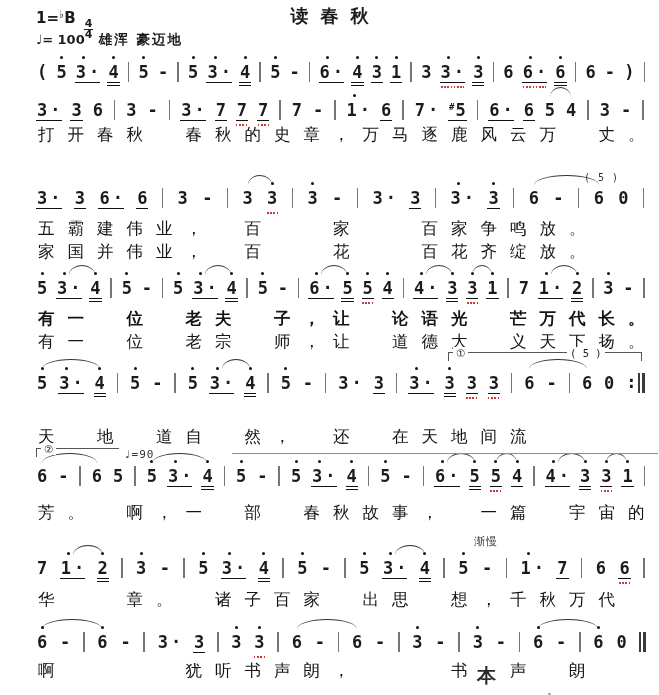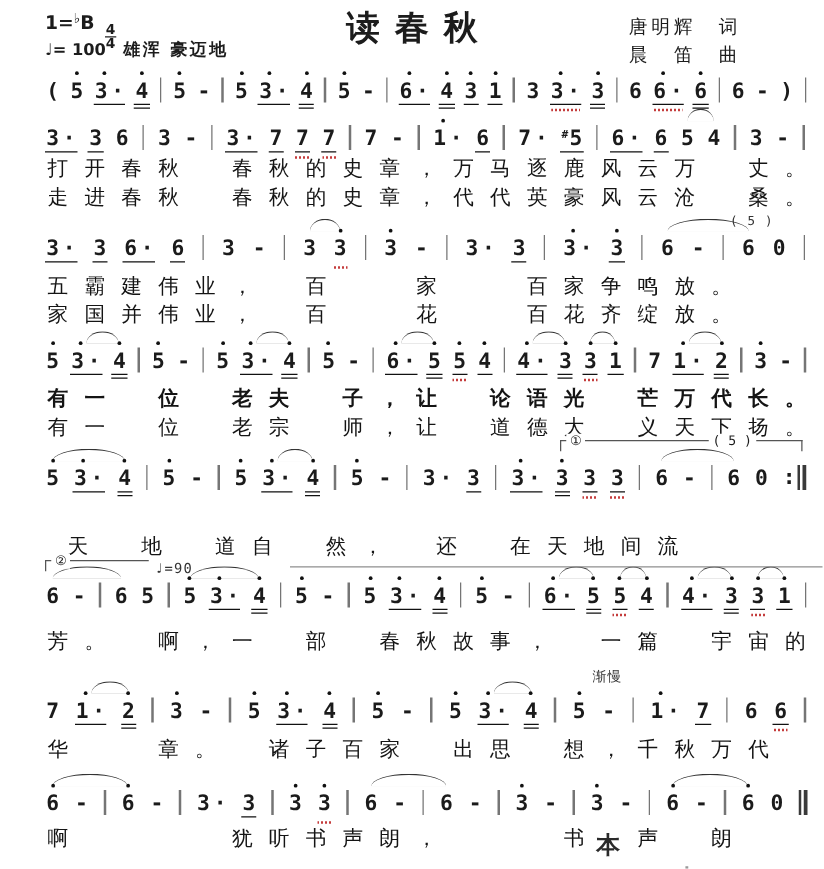--- a/index.html
+++ b/index.html
@@ -8,21 +8,21 @@
   
   .keysig{position:absolute;left:36px;top:8px;font:700 15px "DejaVu Sans",sans-serif;}
   .keysig sup{font-size:11px;vertical-align:5px;}
   .meter{display:inline-flex;flex-direction:column;vertical-align:-4px;margin-left:8px;
          font-size:11px;line-height:10px;text-align:center;font-weight:700;}
   .meter i{font-style:normal;}
   .meter i:first-child{border-bottom:1px solid #222;padding:0 1px;}
   .temporow{position:absolute;left:36px;top:31px;font-size:13px;font-weight:600;}
   .temporow .expr{margin-left:14px;font-size:13.5px;letter-spacing:2px;}
   .title{position:absolute;left:0;right:0;top:4px;text-align:center;
-         font-size:27px;font-weight:700;letter-spacing:12px;text-indent:12px;}
+         font-size:18px;font-weight:700;letter-spacing:12px;text-indent:12px;}
   .credits{position:absolute;left:503px;top:10px;font-size:15px;letter-spacing:3px;line-height:23px;}
   
   #sheet{position:absolute;left:0;top:0;width:659px;height:624px;}
   .mline{position:absolute;left:36px;width:620px;height:26px;white-space:nowrap;
          font-family:"DejaVu Sans Mono",monospace;font-size:17px;color:#1b1b1b;}
   .tk{display:inline-block;position:relative;text-align:center;vertical-align:baseline;padding:0 1px;}
   .tk .g{font-weight:600;font-style:normal;}
   .u1,.u2{border-bottom:1.5px solid #111;}
   .u2l{position:absolute;left:0;right:0;bottom:-4px;height:1.5px;background:#111;}
   .od{position:absolute;top:-6px;left:50%;width:3px;height:3px;margin-left:-1.5px;
@@ -62,41 +62,36 @@
 
   <div class="keysig"><span>1=</span><sup>♭</sup><span>B</span><span class="meter">
         <i>4</i>
         <i>4</i>
       </span></div>
 
   <div class="temporow"><span>♩= 100</span><span class="expr">雄浑 豪迈地</span></div>
 
   <div class="title">读春秋</div>
 
-  <div class="credits">
-    <div>唐明辉　词</div>
-    <div>晨　笛　曲</div>
-  </div>
 
   <div id="sheet">
       <div class="mline" style="top: 62px;"><span class="tk note par" style="margin-right: 7.16129px;"><b class="g">(</b></span><span class="tk note" style="margin-right: 7.16129px;"><b class="g">5</b><i class="od"></i></span><span class="tk note u1 ad" style="margin-right: 7.16129px;"><b class="g">3</b><i class="agd">·</i><i class="od"></i></span><span class="tk note u2" style="margin-right: 7.16129px;"><b class="g">4</b><i class="od"></i><i class="u2l"></i></span><span class="tk bar" style="margin-right: 7.16129px;"><i class="bl"></i></span><span class="tk note" style="margin-right: 7.16129px;"><b class="g">5</b><i class="od"></i></span><span class="tk note" style="margin-right: 7.16129px;"><b class="g">-</b></span><span class="tk bar" style="margin-right: 7.16129px;"><i class="bl"></i></span><span class="tk note" style="margin-right: 7.16129px;"><b class="g">5</b><i class="od"></i></span><span class="tk note u1 ad" style="margin-right: 7.16129px;"><b class="g">3</b><i class="agd">·</i><i class="od"></i></span><span class="tk note u2" style="margin-right: 7.16129px;"><b class="g">4</b><i class="od"></i><i class="u2l"></i></span><span class="tk bar" style="margin-right: 7.16129px;"><i class="bl"></i></span><span class="tk note" style="margin-right: 7.16129px;"><b class="g">5</b><i class="od"></i></span><span class="tk note" style="margin-right: 7.16129px;"><b class="g">-</b></span><span class="tk bar" style="margin-right: 7.16129px;"><i class="bl"></i></span><span class="tk note u1 ad" style="margin-right: 7.16129px;"><b class="g">6</b><i class="agd">·</i><i class="od"></i></span><span class="tk note u2" style="margin-right: 7.16129px;"><b class="g">4</b><i class="od"></i><i class="u2l"></i></span><span class="tk note u1" style="margin-right: 7.16129px;"><b class="g">3</b><i class="od"></i></span><span class="tk note u1" style="margin-right: 7.16129px;"><b class="g">1</b><i class="od"></i></span><span class="tk bar" style="margin-right: 7.16129px;"><i class="bl"></i></span><span class="tk note" style="margin-right: 7.16129px;"><b class="g">3</b></span><span class="tk note u1 ad" style="margin-right: 7.16129px;"><b class="g">3</b><i class="agd">·</i><i class="od"></i><i class="wv"></i></span><span class="tk note u2" style="margin-right: 7.16129px;"><b class="g">3</b><i class="od"></i><i class="u2l"></i></span><span class="tk bar" style="margin-right: 7.16129px;"><i class="bl"></i></span><span class="tk note" style="margin-right: 7.16129px;"><b class="g">6</b></span><span class="tk note u1 ad" style="margin-right: 7.16129px;"><b class="g">6</b><i class="agd">·</i><i class="od"></i><i class="wv"></i></span><span class="tk note u2" style="margin-right: 7.16129px;"><b class="g">6</b><i class="od"></i><i class="u2l"></i></span><span class="tk bar" style="margin-right: 7.16129px;"><i class="bl"></i></span><span class="tk note" style="margin-right: 7.16129px;"><b class="g">6</b></span><span class="tk note" style="margin-right: 7.16129px;"><b class="g">-</b></span><span class="tk note par" style="margin-right: 7.16129px;"><b class="g">)</b></span><span class="tk bar"><i class="bl"></i></span></div>
       <div class="mline" style="top: 100px;"><span class="tk note u1 ad" style="margin-right: 8.96429px;"><b class="g">3</b><i class="agd">·</i></span><span class="tk note u1" style="margin-right: 8.96429px;"><b class="g">3</b></span><span class="tk note" style="margin-right: 8.96429px;"><b class="g">6</b></span><span class="tk bar" style="margin-right: 8.96429px;"><i class="bl"></i></span><span class="tk note" style="margin-right: 8.96429px;"><b class="g">3</b></span><span class="tk note" style="margin-right: 8.96429px;"><b class="g">-</b></span><span class="tk bar" style="margin-right: 8.96429px;"><i class="bl"></i></span><span class="tk note u1 ad" style="margin-right: 8.96429px;"><b class="g">3</b><i class="agd">·</i></span><span class="tk note u1" style="margin-right: 8.96429px;"><b class="g">7</b></span><span class="tk note u1" style="margin-right: 8.96429px;"><b class="g">7</b><i class="wv"></i></span><span class="tk note u1" style="margin-right: 8.96429px;"><b class="g">7</b><i class="wv"></i></span><span class="tk bar" style="margin-right: 8.96429px;"><i class="bl"></i></span><span class="tk note" style="margin-right: 8.96429px;"><b class="g">7</b></span><span class="tk note" style="margin-right: 8.96429px;"><b class="g">-</b></span><span class="tk bar" style="margin-right: 8.96429px;"><i class="bl"></i></span><span class="tk note ad" style="margin-right: 8.96429px;"><b class="g">1</b><i class="agd">·</i><i class="od"></i></span><span class="tk note u1" style="margin-right: 8.96429px;"><b class="g">6</b></span><span class="tk bar" style="margin-right: 8.96429px;"><i class="bl"></i></span><span class="tk note ad" style="margin-right: 8.96429px;"><b class="g">7</b><i class="agd">·</i></span><span class="tk note u1" style="margin-right: 8.96429px;"><i class="shp">#</i><b class="g">5</b></span><span class="tk bar" style="margin-right: 8.96429px;"><i class="bl"></i></span><span class="tk note u1 ad" style="margin-right: 8.96429px;"><b class="g">6</b><i class="agd">·</i></span><span class="tk note u1" style="margin-right: 8.96429px;"><b class="g">6</b></span><span class="tk note" style="margin-right: 8.96429px;"><b class="g">5</b></span><span class="tk note" style="margin-right: 8.96429px;"><b class="g">4</b></span><span class="tk bar" style="margin-right: 8.96429px;"><i class="bl"></i></span><span class="tk note" style="margin-right: 8.96429px;"><b class="g">3</b></span><span class="tk note" style="margin-right: 8.96429px;"><b class="g">-</b></span><span class="tk bar"><i class="bl"></i></span><i class="arc" style="left: 514px; width: 21px;"></i></div>
       <div class="lyr" style="top: 124px;">打开春秋　春秋的史章，万马逐鹿风云万　丈。</div>
-      <div class="lyr" style="top: 147px;">走进春秋　春秋的史章，代代英豪风云沧　桑。</div>
       <div class="mline" style="top: 188px;"><span class="tk note u1 ad" style="margin-right: 12.32px;"><b class="g">3</b><i class="agd">·</i></span><span class="tk note u1" style="margin-right: 12.32px;"><b class="g">3</b></span><span class="tk note u1 ad" style="margin-right: 12.32px;"><b class="g">6</b><i class="agd">·</i></span><span class="tk note u1" style="margin-right: 12.32px;"><b class="g">6</b></span><span class="tk bar" style="margin-right: 12.32px;"><i class="bl"></i></span><span class="tk note" style="margin-right: 12.32px;"><b class="g">3</b></span><span class="tk note" style="margin-right: 12.32px;"><b class="g">-</b></span><span class="tk bar" style="margin-right: 12.32px;"><i class="bl"></i></span><span class="tk note" style="margin-right: 12.32px;"><b class="g">3</b></span><span class="tk note" style="margin-right: 12.32px;"><b class="g">3</b><i class="od"></i><i class="wv"></i></span><span class="tk bar" style="margin-right: 12.32px;"><i class="bl"></i></span><span class="tk note" style="margin-right: 12.32px;"><b class="g">3</b><i class="od"></i></span><span class="tk note" style="margin-right: 12.32px;"><b class="g">-</b></span><span class="tk bar" style="margin-right: 12.32px;"><i class="bl"></i></span><span class="tk note ad" style="margin-right: 12.32px;"><b class="g">3</b><i class="agd">·</i></span><span class="tk note u1" style="margin-right: 12.32px;"><b class="g">3</b></span><span class="tk bar" style="margin-right: 12.32px;"><i class="bl"></i></span><span class="tk note ad" style="margin-right: 12.32px;"><b class="g">3</b><i class="agd">·</i><i class="od"></i></span><span class="tk note u1" style="margin-right: 12.32px;"><b class="g">3</b><i class="od"></i></span><span class="tk bar" style="margin-right: 12.32px;"><i class="bl"></i></span><span class="tk note" style="margin-right: 12.32px;"><b class="g">6</b></span><span class="tk note" style="margin-right: 12.32px;"><b class="g">-</b></span><span class="tk bar" style="margin-right: 12.32px;"><i class="bl"></i></span><span class="tk note" style="margin-right: 12.32px;"><b class="g">6</b></span><span class="tk note" style="margin-right: 12.32px;"><b class="g">0</b></span><span class="tk bar"><i class="bl"></i></span><i class="arc" style="left: 212px; width: 24px;"></i><i class="arc" style="left: 498px; width: 65px;"></i><div class="xtx" style="left: 548px; top: -16px; font-size: 10px;">( 5 )</div></div>
       <div class="lyr" style="top: 218px;">五霸建伟业，　百　　家　　百家争鸣放。</div>
       <div class="lyr" style="top: 241px;">家国并伟业，　百　　花　　百花齐绽放。</div>
       <div class="mline" style="top: 278px;"><span class="tk note" style="margin-right: 7.8px;"><b class="g">5</b><i class="od"></i></span><span class="tk note u1 ad" style="margin-right: 7.8px;"><b class="g">3</b><i class="agd">·</i><i class="od"></i></span><span class="tk note u2" style="margin-right: 7.8px;"><b class="g">4</b><i class="od"></i><i class="u2l"></i></span><span class="tk bar" style="margin-right: 7.8px;"><i class="bl"></i></span><span class="tk note" style="margin-right: 7.8px;"><b class="g">5</b><i class="od"></i></span><span class="tk note" style="margin-right: 7.8px;"><b class="g">-</b></span><span class="tk bar" style="margin-right: 7.8px;"><i class="bl"></i></span><span class="tk note" style="margin-right: 7.8px;"><b class="g">5</b><i class="od"></i></span><span class="tk note u1 ad" style="margin-right: 7.8px;"><b class="g">3</b><i class="agd">·</i><i class="od"></i></span><span class="tk note u2" style="margin-right: 7.8px;"><b class="g">4</b><i class="od"></i><i class="u2l"></i></span><span class="tk bar" style="margin-right: 7.8px;"><i class="bl"></i></span><span class="tk note" style="margin-right: 7.8px;"><b class="g">5</b><i class="od"></i></span><span class="tk note" style="margin-right: 7.8px;"><b class="g">-</b></span><span class="tk bar" style="margin-right: 7.8px;"><i class="bl"></i></span><span class="tk note u1 ad" style="margin-right: 7.8px;"><b class="g">6</b><i class="agd">·</i><i class="od"></i></span><span class="tk note u2" style="margin-right: 7.8px;"><b class="g">5</b><i class="od"></i><i class="u2l"></i></span><span class="tk note u1" style="margin-right: 7.8px;"><b class="g">5</b><i class="od"></i><i class="wv"></i></span><span class="tk note u1" style="margin-right: 7.8px;"><b class="g">4</b><i class="od"></i></span><span class="tk bar" style="margin-right: 7.8px;"><i class="bl"></i></span><span class="tk note u1 ad" style="margin-right: 7.8px;"><b class="g">4</b><i class="agd">·</i><i class="od"></i></span><span class="tk note u2" style="margin-right: 7.8px;"><b class="g">3</b><i class="od"></i><i class="u2l"></i></span><span class="tk note u1" style="margin-right: 7.8px;"><b class="g">3</b><i class="od"></i><i class="wv"></i></span><span class="tk note u1" style="margin-right: 7.8px;"><b class="g">1</b><i class="od"></i></span><span class="tk bar" style="margin-right: 7.8px;"><i class="bl"></i></span><span class="tk note" style="margin-right: 7.8px;"><b class="g">7</b></span><span class="tk note u1 ad" style="margin-right: 7.8px;"><b class="g">1</b><i class="agd">·</i><i class="od"></i></span><span class="tk note u2" style="margin-right: 7.8px;"><b class="g">2</b><i class="od"></i><i class="u2l"></i></span><span class="tk bar" style="margin-right: 7.8px;"><i class="bl"></i></span><span class="tk note" style="margin-right: 7.8px;"><b class="g">3</b><i class="od"></i></span><span class="tk note" style="margin-right: 7.8px;"><b class="g">-</b></span><span class="tk bar"><i class="bl"></i></span><i class="arc" style="left: 33px; width: 26px;"></i><i class="arc" style="left: 169px; width: 26px;"></i><i class="arc" style="left: 285px; width: 26px;"></i><i class="arc" style="left: 390px; width: 26px;"></i><i class="arc" style="left: 436px; width: 20px;"></i><i class="arc" style="left: 515px; width: 26px;"></i></div>
       <div class="lyr" style="top: 308px; font-weight: bold;">有一　位　老夫　子，让　论语光　芒万代长。</div>
       <div class="lyr" style="top: 331px;">有一　位　老宗　师，让　道德大　义天下扬。</div>
       <div class="mline" style="top: 372px;"><span class="tk note" style="margin-right: 9.88889px;"><b class="g">5</b><i class="od"></i></span><span class="tk note u1 ad" style="margin-right: 9.88889px;"><b class="g">3</b><i class="agd">·</i><i class="od"></i></span><span class="tk note u2" style="margin-right: 9.88889px;"><b class="g">4</b><i class="od"></i><i class="u2l"></i></span><span class="tk bar" style="margin-right: 9.88889px;"><i class="bl"></i></span><span class="tk note" style="margin-right: 9.88889px;"><b class="g">5</b><i class="od"></i></span><span class="tk note" style="margin-right: 9.88889px;"><b class="g">-</b></span><span class="tk bar" style="margin-right: 9.88889px;"><i class="bl"></i></span><span class="tk note" style="margin-right: 9.88889px;"><b class="g">5</b><i class="od"></i></span><span class="tk note u1 ad" style="margin-right: 9.88889px;"><b class="g">3</b><i class="agd">·</i><i class="od"></i></span><span class="tk note u2" style="margin-right: 9.88889px;"><b class="g">4</b><i class="od"></i><i class="u2l"></i></span><span class="tk bar" style="margin-right: 9.88889px;"><i class="bl"></i></span><span class="tk note" style="margin-right: 9.88889px;"><b class="g">5</b><i class="od"></i></span><span class="tk note" style="margin-right: 9.88889px;"><b class="g">-</b></span><span class="tk bar" style="margin-right: 9.88889px;"><i class="bl"></i></span><span class="tk note ad" style="margin-right: 9.88889px;"><b class="g">3</b><i class="agd">·</i></span><span class="tk note u1" style="margin-right: 9.88889px;"><b class="g">3</b></span><span class="tk bar" style="margin-right: 9.88889px;"><i class="bl"></i></span><span class="tk note u1 ad" style="margin-right: 9.88889px;"><b class="g">3</b><i class="agd">·</i><i class="od"></i></span><span class="tk note u2" style="margin-right: 9.88889px;"><b class="g">3</b><i class="od"></i><i class="u2l"></i></span><span class="tk note u1" style="margin-right: 9.88889px;"><b class="g">3</b><i class="wv"></i></span><span class="tk note u1" style="margin-right: 9.88889px;"><b class="g">3</b><i class="wv"></i></span><span class="tk bar" style="margin-right: 9.88889px;"><i class="bl"></i></span><span class="tk note" style="margin-right: 9.88889px;"><b class="g">6</b></span><span class="tk note" style="margin-right: 9.88889px;"><b class="g">-</b></span><span class="tk bar" style="margin-right: 9.88889px;"><i class="bl"></i></span><span class="tk note" style="margin-right: 9.88889px;"><b class="g">6</b></span><span class="tk note" style="margin-right: 9.88889px;"><b class="g">0</b></span><span class="tk rpt"><i class="rdots">:</i><i class="bl"></i><i class="bl thick"></i></span><i class="arc" style="left: 6px; width: 58px;"></i><i class="arc" style="left: 186px; width: 28px;"></i><i class="arc" style="left: 493px; width: 58px;"></i><div class="volta closed" style="left: 412px; width: 192px; top: -20px;">
           <b>①</b>
           <s style="left: 118px;">( 5 )</s>
         </div></div>
-      <div class="lyr" style="top: 426px; margin-left: 16px;">天　地　道自　然，　还　在天地间流</div>
+      <div class="lyr" style="top: 426px;">天　地　道自　然，　还　在天地间流</div>
       <div class="mline" style="top: 466px;"><span class="tk note" style="margin-right: 8.96552px;"><b class="g">6</b></span><span class="tk note" style="margin-right: 8.96552px;"><b class="g">-</b></span><span class="tk bar" style="margin-right: 8.96552px;"><i class="bl"></i></span><span class="tk note" style="margin-right: 8.96552px;"><b class="g">6</b></span><span class="tk note" style="margin-right: 8.96552px;"><b class="g">5</b></span><span class="tk bar" style="margin-right: 8.96552px;"><i class="bl"></i></span><span class="tk note" style="margin-right: 8.96552px;"><b class="g">5</b><i class="od"></i></span><span class="tk note u1 ad" style="margin-right: 8.96552px;"><b class="g">3</b><i class="agd">·</i><i class="od"></i></span><span class="tk note u2" style="margin-right: 8.96552px;"><b class="g">4</b><i class="od"></i><i class="u2l"></i></span><span class="tk bar" style="margin-right: 8.96552px;"><i class="bl"></i></span><span class="tk note" style="margin-right: 8.96552px;"><b class="g">5</b><i class="od"></i></span><span class="tk note" style="margin-right: 8.96552px;"><b class="g">-</b></span><span class="tk bar" style="margin-right: 8.96552px;"><i class="bl"></i></span><span class="tk note" style="margin-right: 8.96552px;"><b class="g">5</b><i class="od"></i></span><span class="tk note u1 ad" style="margin-right: 8.96552px;"><b class="g">3</b><i class="agd">·</i><i class="od"></i></span><span class="tk note u2" style="margin-right: 8.96552px;"><b class="g">4</b><i class="od"></i><i class="u2l"></i></span><span class="tk bar" style="margin-right: 8.96552px;"><i class="bl"></i></span><span class="tk note" style="margin-right: 8.96552px;"><b class="g">5</b><i class="od"></i></span><span class="tk note" style="margin-right: 8.96552px;"><b class="g">-</b></span><span class="tk bar" style="margin-right: 8.96552px;"><i class="bl"></i></span><span class="tk note u1 ad" style="margin-right: 8.96552px;"><b class="g">6</b><i class="agd">·</i><i class="od"></i></span><span class="tk note u2" style="margin-right: 8.96552px;"><b class="g">5</b><i class="od"></i><i class="u2l"></i></span><span class="tk note u1" style="margin-right: 8.96552px;"><b class="g">5</b><i class="od"></i><i class="wv"></i></span><span class="tk note u1" style="margin-right: 8.96552px;"><b class="g">4</b><i class="od"></i></span><span class="tk bar" style="margin-right: 8.96552px;"><i class="bl"></i></span><span class="tk note u1 ad" style="margin-right: 8.96552px;"><b class="g">4</b><i class="agd">·</i><i class="od"></i></span><span class="tk note u2" style="margin-right: 8.96552px;"><b class="g">3</b><i class="od"></i><i class="u2l"></i></span><span class="tk note u1" style="margin-right: 8.96552px;"><b class="g">3</b><i class="od"></i><i class="wv"></i></span><span class="tk note u1" style="margin-right: 8.96552px;"><b class="g">1</b><i class="od"></i></span><span class="tk bar"><i class="bl"></i></span><i class="arc" style="left: 6px; width: 55px;"></i><i class="arc" style="left: 116px; width: 55px;"></i><i class="arc" style="left: 411px; width: 28px;"></i><i class="arc" style="left: 460px; width: 21px;"></i><i class="arc" style="left: 522px; width: 27px;"></i><i class="arc" style="left: 570px; width: 21px;"></i><div class="volta" style="left: 0px; width: 82px; top: -18px;">
           <b>②</b>
         </div><div class="xtx" style="left: 88px; top: -18px; font-size: 11px;">♩=90</div><div class="xhr" style="left: 196px; width: 426px; top: -13px;"></div></div>
       <div class="lyr" style="top: 502px;">芳。　啊，一　部　春秋故事，　一篇　宇宙的</div>
       <div class="mline" style="top: 558px;"><span class="tk note" style="margin-right: 11.3846px;"><b class="g">7</b></span><span class="tk note u1 ad" style="margin-right: 11.3846px;"><b class="g">1</b><i class="agd">·</i><i class="od"></i></span><span class="tk note u2" style="margin-right: 11.3846px;"><b class="g">2</b><i class="od"></i><i class="u2l"></i></span><span class="tk bar" style="margin-right: 11.3846px;"><i class="bl"></i></span><span class="tk note" style="margin-right: 11.3846px;"><b class="g">3</b><i class="od"></i></span><span class="tk note" style="margin-right: 11.3846px;"><b class="g">-</b></span><span class="tk bar" style="margin-right: 11.3846px;"><i class="bl"></i></span><span class="tk note" style="margin-right: 11.3846px;"><b class="g">5</b><i class="od"></i></span><span class="tk note u1 ad" style="margin-right: 11.3846px;"><b class="g">3</b><i class="agd">·</i><i class="od"></i></span><span class="tk note u2" style="margin-right: 11.3846px;"><b class="g">4</b><i class="od"></i><i class="u2l"></i></span><span class="tk bar" style="margin-right: 11.3846px;"><i class="bl"></i></span><span class="tk note" style="margin-right: 11.3846px;"><b class="g">5</b><i class="od"></i></span><span class="tk note" style="margin-right: 11.3846px;"><b class="g">-</b></span><span class="tk bar" style="margin-right: 11.3846px;"><i class="bl"></i></span><span class="tk note" style="margin-right: 11.3846px;"><b class="g">5</b><i class="od"></i></span><span class="tk note u1 ad" style="margin-right: 11.3846px;"><b class="g">3</b><i class="agd">·</i><i class="od"></i></span><span class="tk note u2" style="margin-right: 11.3846px;"><b class="g">4</b><i class="od"></i><i class="u2l"></i></span><span class="tk bar" style="margin-right: 11.3846px;"><i class="bl"></i></span><span class="tk note" style="margin-right: 11.3846px;"><b class="g">5</b><i class="od"></i></span><span class="tk note" style="margin-right: 11.3846px;"><b class="g">-</b></span><span class="tk bar" style="margin-right: 11.3846px;"><i class="bl"></i></span><span class="tk note ad" style="margin-right: 11.3846px;"><b class="g">1</b><i class="agd">·</i><i class="od"></i></span><span class="tk note u1" style="margin-right: 11.3846px;"><b class="g">7</b></span><span class="tk bar" style="margin-right: 11.3846px;"><i class="bl"></i></span><span class="tk note" style="margin-right: 11.3846px;"><b class="g">6</b></span><span class="tk note u1" style="margin-right: 11.3846px;"><b class="g">6</b><i class="wv"></i></span><span class="tk bar"><i class="bl"></i></span><i class="arc" style="left: 37px; width: 30px;"></i><i class="arc" style="left: 359px; width: 30px;"></i><div class="xtx" style="left: 438px; top: -24px; font-size: 11px;">渐慢</div></div>
       <div class="lyr" style="top: 589px;">华　　章。　诸子百家　出思　想，千秋万代</div>
       <div class="mline" style="top: 632px;"><span class="tk note" style="margin-right: 10.7931px;"><b class="g">6</b><i class="od"></i></span><span class="tk note" style="margin-right: 10.7931px;"><b class="g">-</b></span><span class="tk bar" style="margin-right: 10.7931px;"><i class="bl"></i></span><span class="tk note" style="margin-right: 10.7931px;"><b class="g">6</b><i class="od"></i></span><span class="tk note" style="margin-right: 10.7931px;"><b class="g">-</b></span><span class="tk bar" style="margin-right: 10.7931px;"><i class="bl"></i></span><span class="tk note ad" style="margin-right: 10.7931px;"><b class="g">3</b><i class="agd">·</i></span><span class="tk note u1" style="margin-right: 10.7931px;"><b class="g">3</b></span><span class="tk bar" style="margin-right: 10.7931px;"><i class="bl"></i></span><span class="tk note" style="margin-right: 10.7931px;"><b class="g">3</b><i class="od"></i></span><span class="tk note" style="margin-right: 10.7931px;"><b class="g">3</b><i class="od"></i><i class="wv"></i></span><span class="tk bar" style="margin-right: 10.7931px;"><i class="bl"></i></span><span class="tk note" style="margin-right: 10.7931px;"><b class="g">6</b></span><span class="tk note" style="margin-right: 10.7931px;"><b class="g">-</b></span><span class="tk bar" style="margin-right: 10.7931px;"><i class="bl"></i></span><span class="tk note" style="margin-right: 10.7931px;"><b class="g">6</b></span><span class="tk note" style="margin-right: 10.7931px;"><b class="g">-</b></span><span class="tk bar" style="margin-right: 10.7931px;"><i class="bl"></i></span><span class="tk note" style="margin-right: 10.7931px;"><b class="g">3</b><i class="od"></i></span><span class="tk note" style="margin-right: 10.7931px;"><b class="g">-</b></span><span class="tk bar" style="margin-right: 10.7931px;"><i class="bl"></i></span><span class="tk note" style="margin-right: 10.7931px;"><b class="g">3</b><i class="od"></i></span><span class="tk note" style="margin-right: 10.7931px;"><b class="g">-</b></span><span class="tk bar" style="margin-right: 10.7931px;"><i class="bl"></i></span><span class="tk note" style="margin-right: 10.7931px;"><b class="g">6</b><i class="od"></i></span><span class="tk note" style="margin-right: 10.7931px;"><b class="g">-</b></span><span class="tk bar" style="margin-right: 10.7931px;"><i class="bl"></i></span><span class="tk note" style="margin-right: 10.7931px;"><b class="g">6</b><i class="od"></i></span><span class="tk note" style="margin-right: 10.7931px;"><b class="g">0</b></span><span class="tk fin"><i class="bl"></i><i class="bl thick"></i></span><i class="arc" style="left: 6px; width: 60px;"></i><i class="arc" style="left: 261px; width: 60px;"></i><i class="arc" style="left: 502px; width: 60px;"></i></div>
       <div class="lyr" style="top: 660px; font-family: Liberation Serif, serif;">啊　　　　犹听书声朗，　　　书　声　朗</div>
     </div>
 

